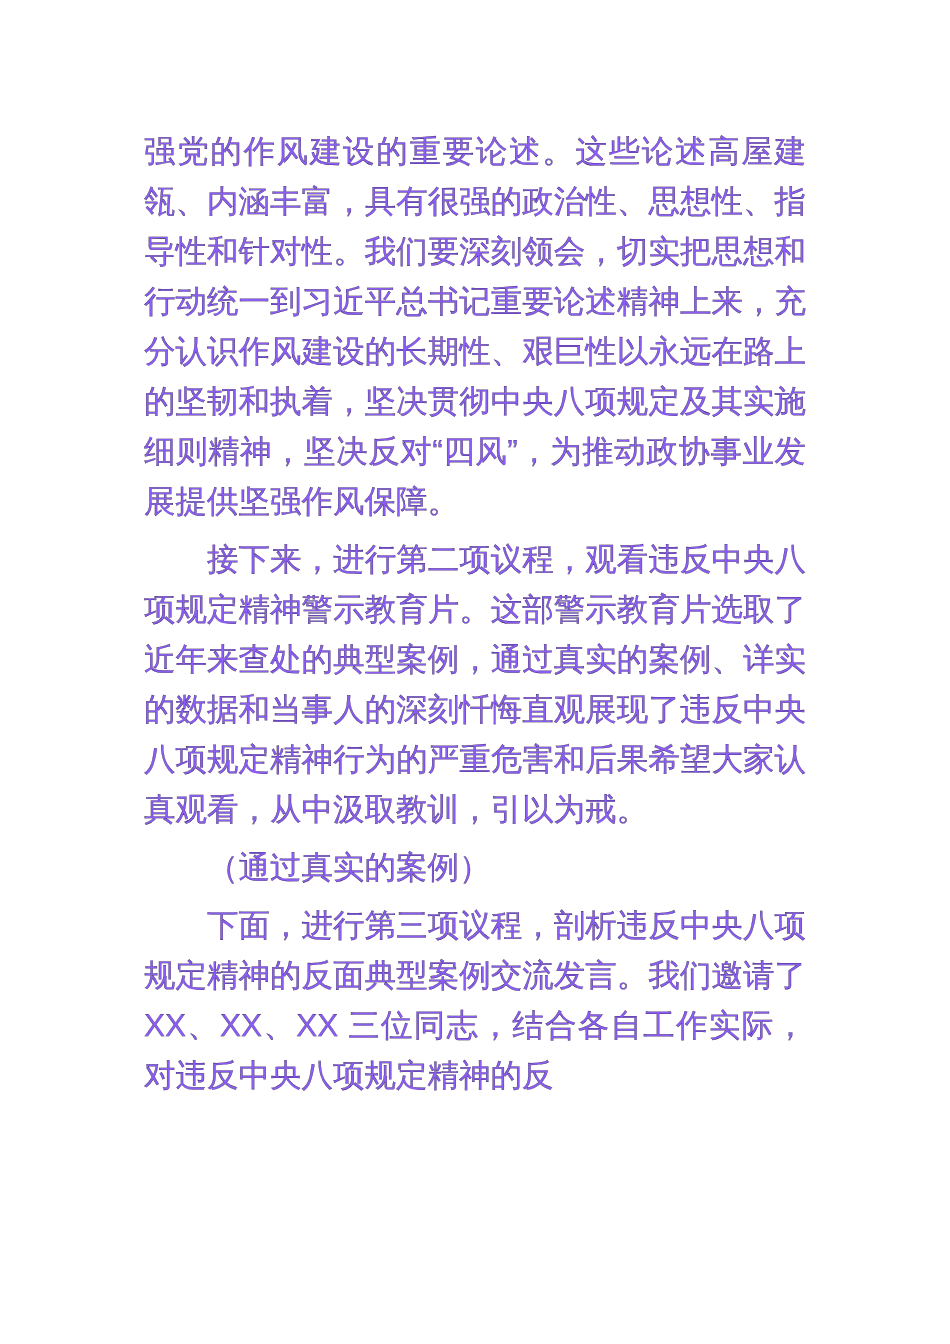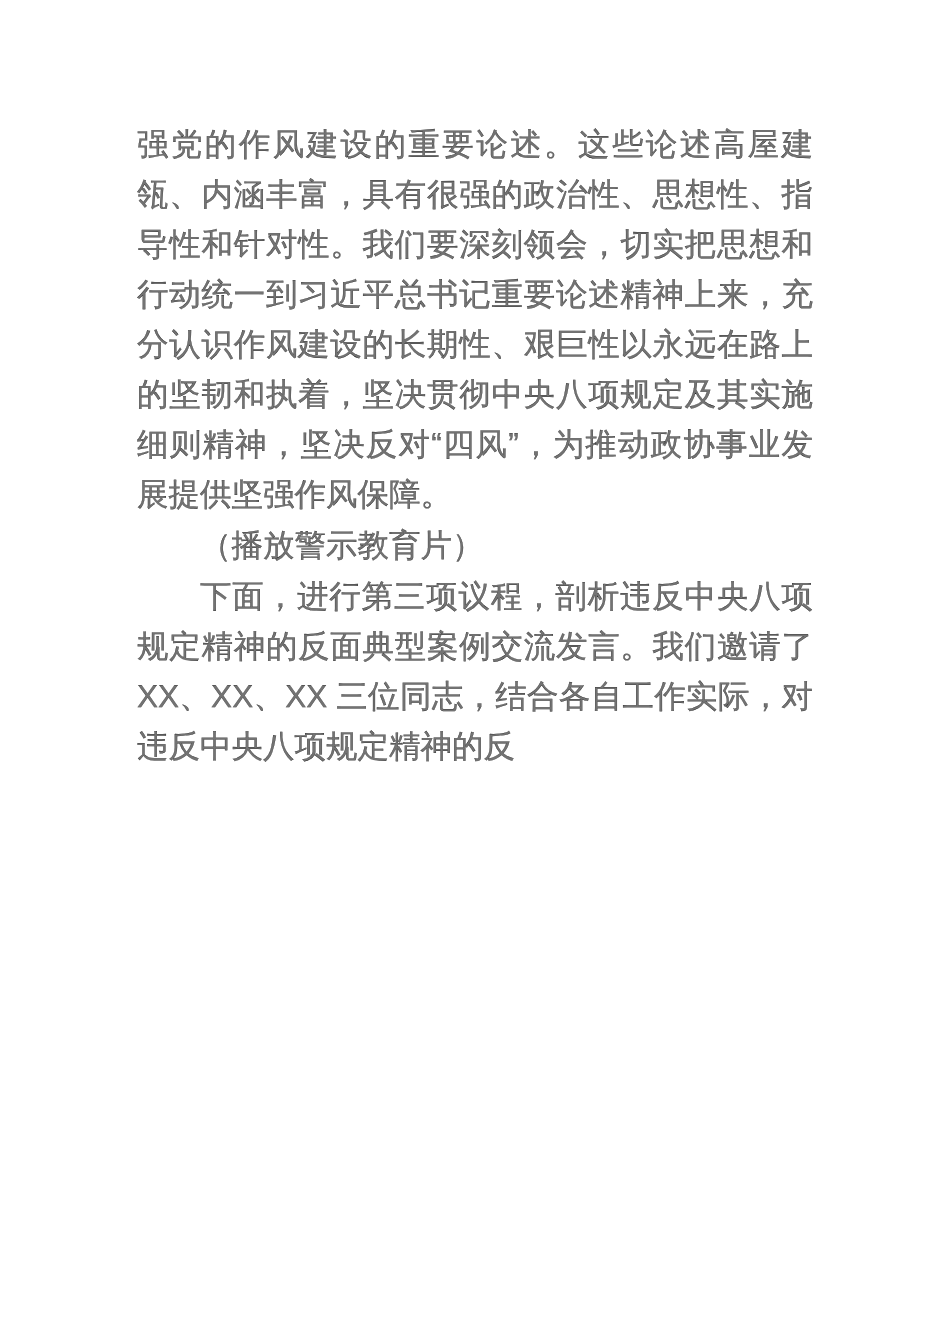--- a/index.html
+++ b/index.html
@@ -23,25 +23,25 @@
   }
 
   .doc-body {
     position: absolute;
     left: 136px;
     top: 118px;
     width: 678px;
   }
 
   .para {
-    margin: 1px;
+    margin: 8px;
     padding: 0;
     font-size: 31.5px;
     line-height: 50px;
-    color: #737373;
+    color: #8b5cf6;
     text-align: justify;
     text-justify: inter-character;
     text-align-last: left;
     letter-spacing: 0px;
     word-break: break-all;
     font-weight: 400;
   }
 
   .para.indent {
     text-indent: 63px;
@@ -57,20 +57,21 @@
   }
 </style>
 </head>
 <body>
 
 <div class="page">
   <div class="doc-body">
 
     <p class="para continued">强党的作风建设的重要论述。这些论述高屋建瓴、内涵丰富，具有很强的政治性、思想性、指导性和针对性。我们要深刻领会，切实把思想和行动统一到习近平总书记重要论述精神上来，充分认识作风建设的长期性、艰巨性以永远在路上的坚韧和执着，坚决贯彻中央八项规定及其实施细则精神，坚决反对“四风”，为推动政协事业发展提供坚强作风保障。</p>
 
+    <p class="para indent">接下来，进行第二项议程，观看违反中央八项规定精神警示教育片。这部警示教育片选取了近年来查处的典型案例，通过真实的案例、详实的数据和当事人的深刻忏悔直观展现了违反中央八项规定精神行为的严重危害和后果希望大家认真观看，从中汲取教训，引以为戒。</p>
 
-    <p class="para indent">（播放警示教育片）</p>
+    <p class="para indent">（通过真实的案例）</p>
 
 
     <p class="para indent">下面，进行第三项议程，剖析违反中央八项规定精神的反面典型案例交流发言。我们邀请了XX、XX、XX 三位同志，结合各自工作实际，对违反中央八项规定精神的反</p>
 
   </div>
 </div>
 
 </body></html>

